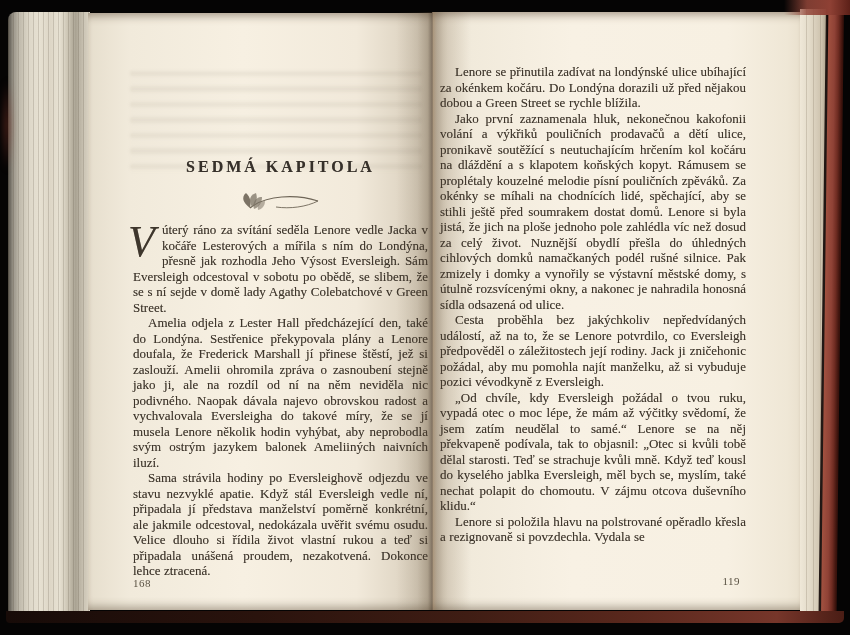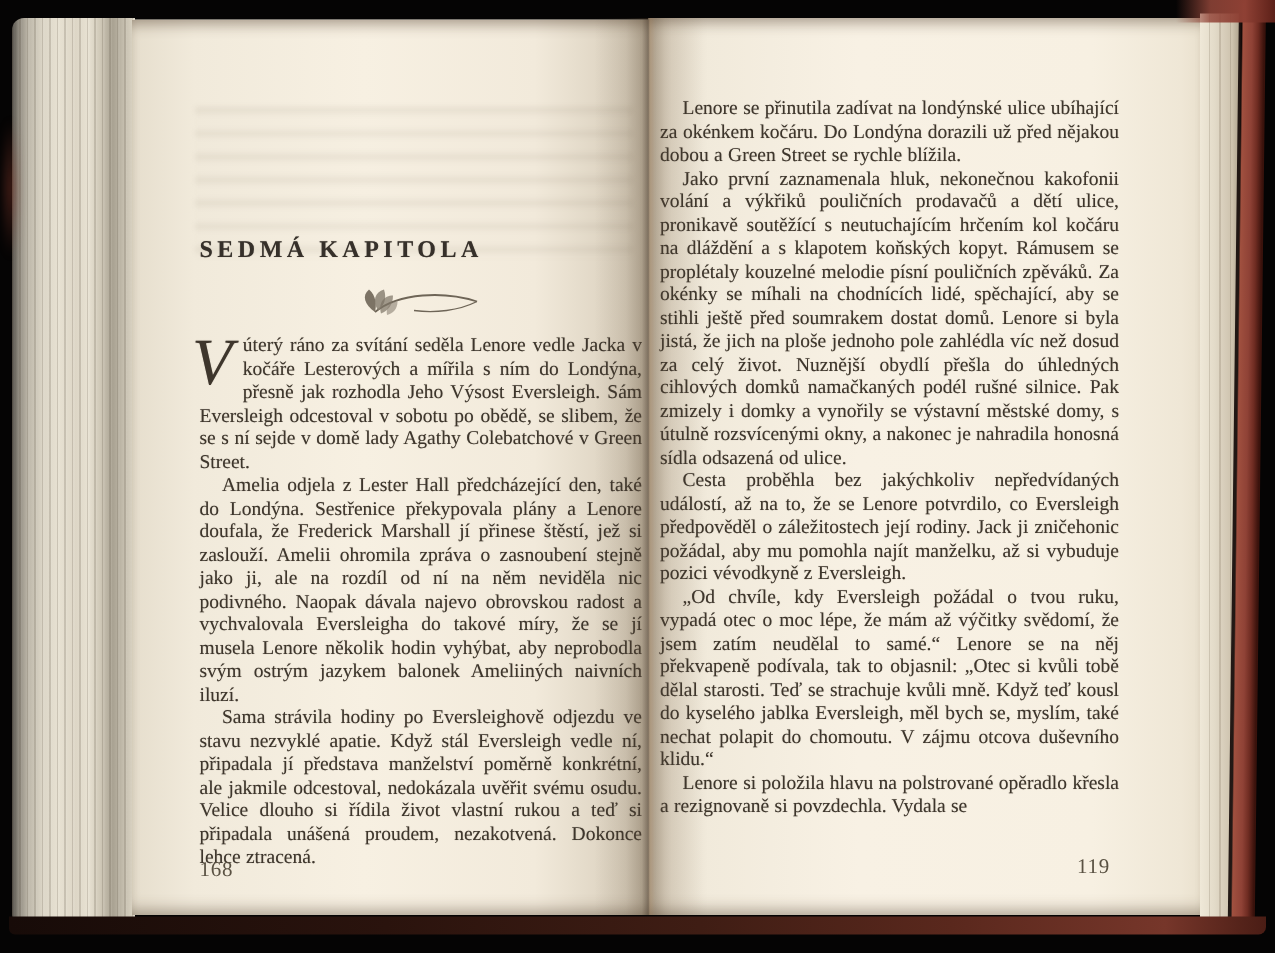--- a/index.html
+++ b/index.html
@@ -98,36 +98,36 @@
   .right-text { left:8px;  top:52px;  width:306px; }
 
   .dropcap {
     float:left; font-style:italic; font-weight:normal;
     font-size:44px; line-height:34px;
     padding:3px 7px 0 0; margin-left:-5px; color:#3e362c;
   }
 
   .chapter-title {
     position:absolute; left:45px; top:145px; width:295px; margin:0;
-    text-align:left; font-size:16px; font-weight:bold;
+    text-align:center; font-size:16px; font-weight:bold;
     letter-spacing:3px; color:#36302a;
     text-shadow:0 0 0.6px rgba(54,48,42,0.5);
   }
   .ornament-wrap { position:absolute; left:45px; top:178px; width:295px; text-align:center; }
 
   .bleedthrough {
     position:absolute; left:42px; top:58px; width:292px; height:102px;
     background:repeating-linear-gradient(180deg,
       rgba(125,112,92,0.17) 0px, rgba(125,112,92,0.17) 5px,
       rgba(125,112,92,0.02) 5px, rgba(125,112,92,0.02) 15.5px);
     filter:blur(1.7px); opacity:0.55;
   }
 
   .pagenum {
-    position:absolute; font-size:14px; color:#5a5243; letter-spacing:0.5px;
+    position:absolute; font-size:11px; color:#5a5243; letter-spacing:0.5px;
   }
   .pagenum-left  { left:45px;  bottom:21px; }
   .pagenum-right { right:62px; bottom:23px; }
 </style>
 </head>
 <body>
 
 <div class="scene">
 
   <div class="fore-edge-left"></div>

